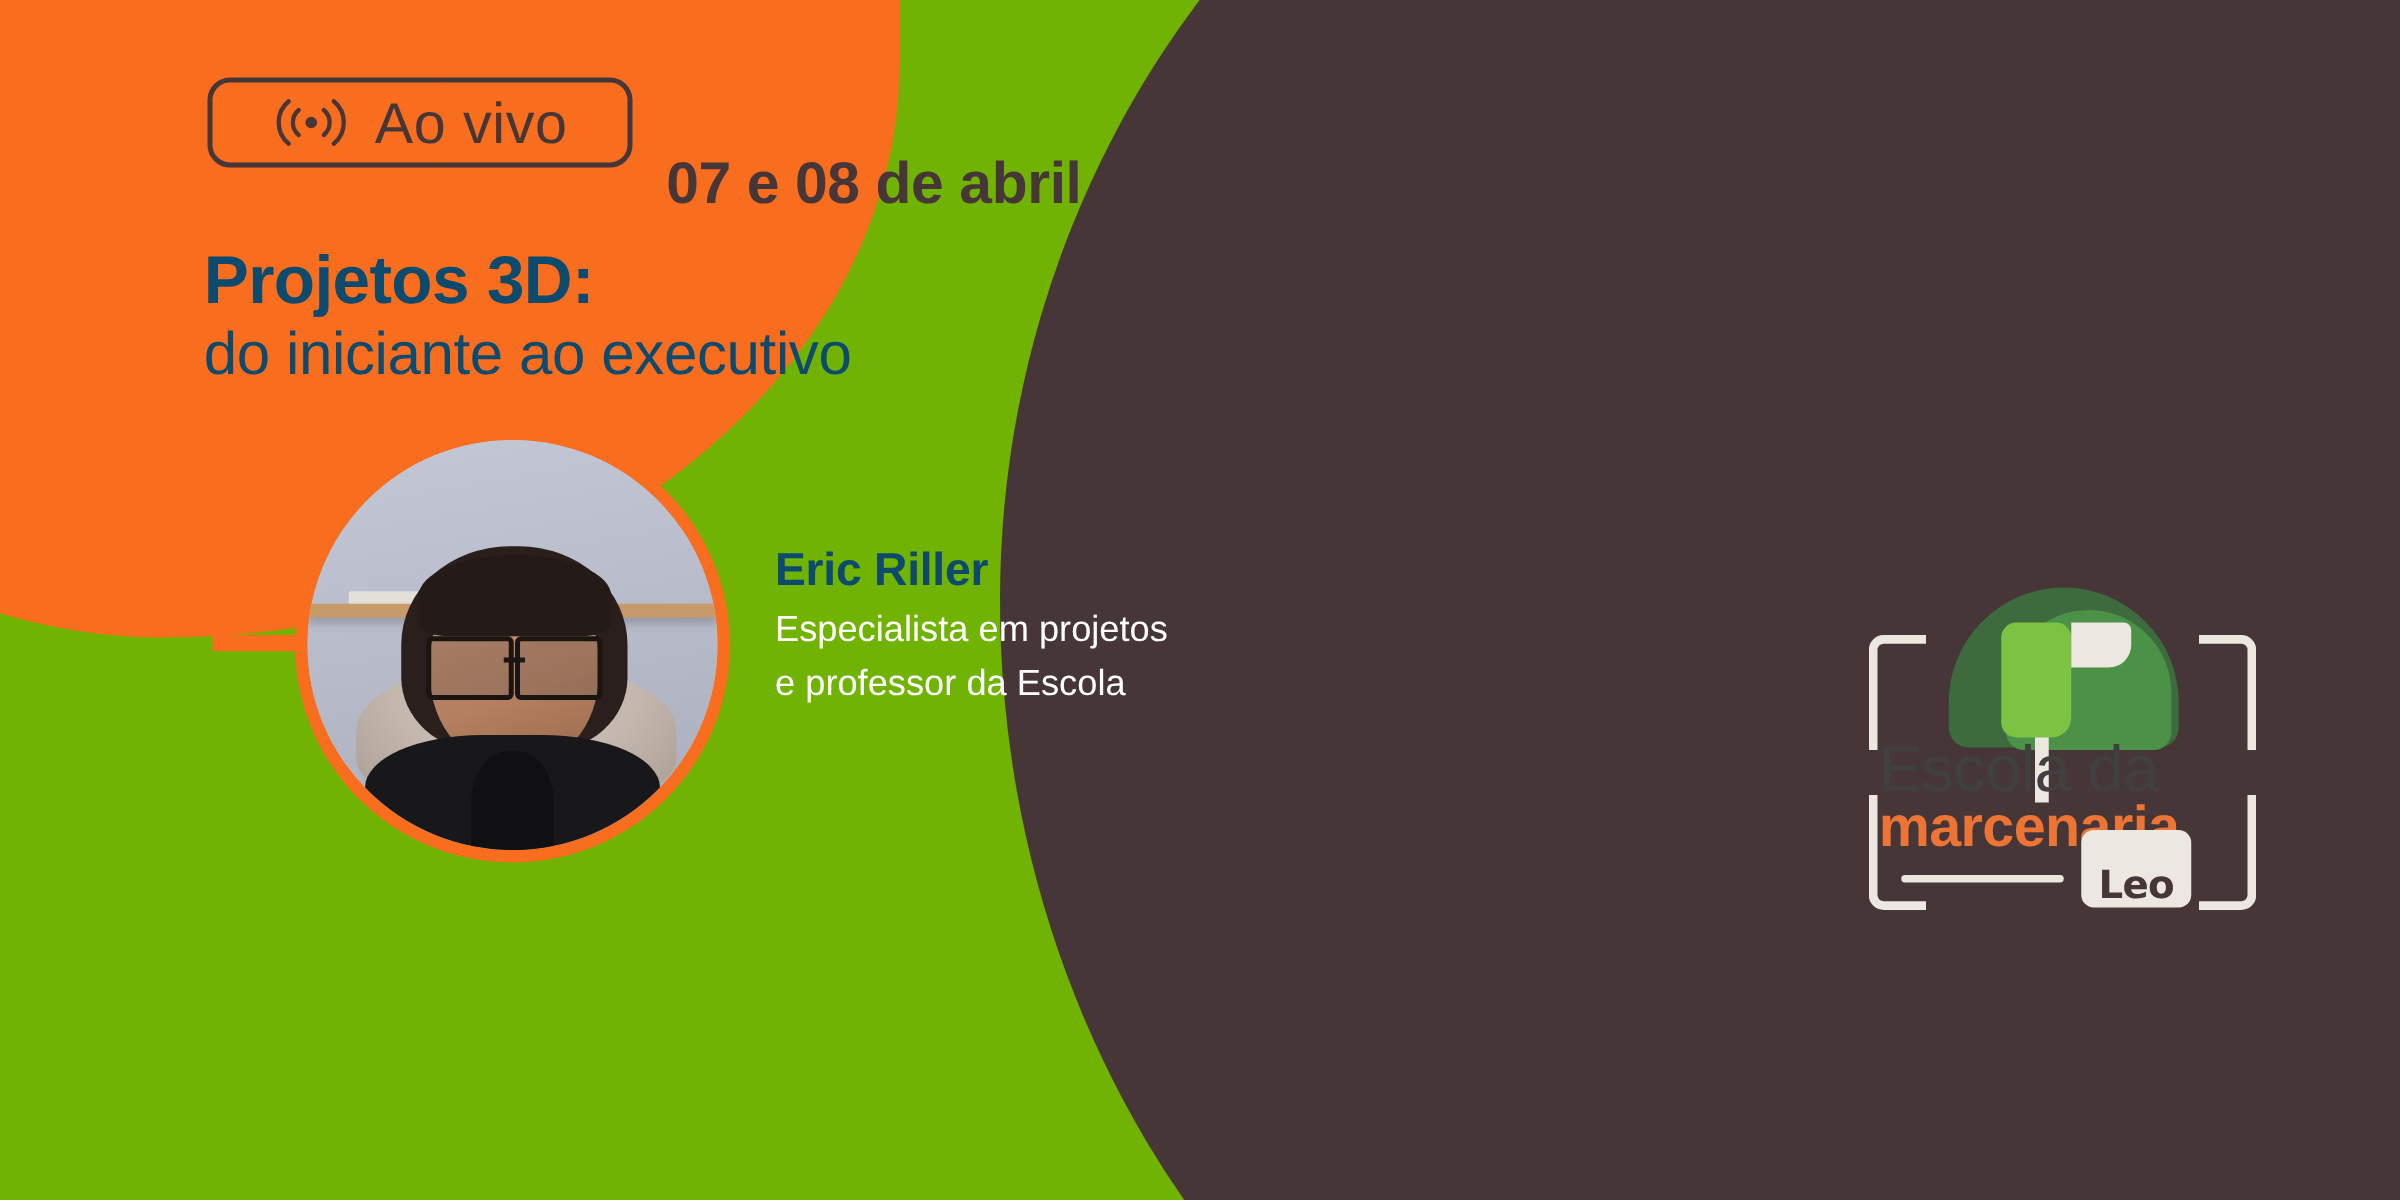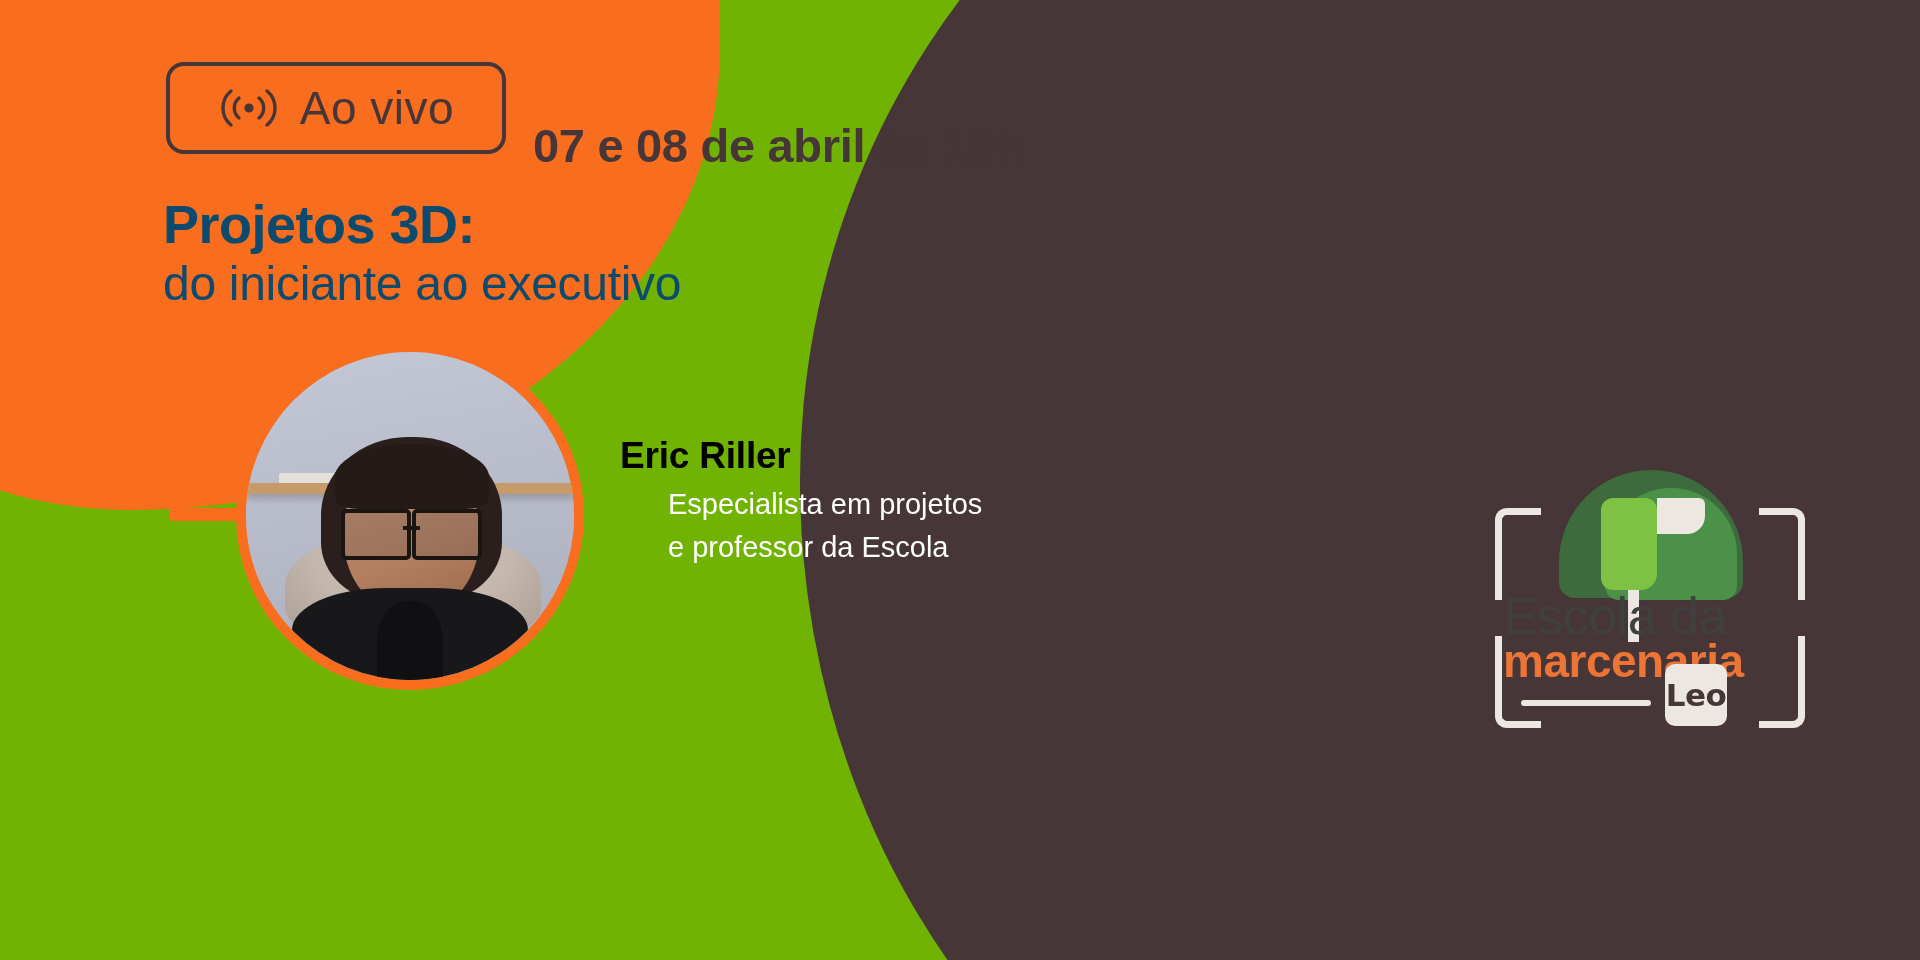--- a/index.html
+++ b/index.html
@@ -29,21 +29,21 @@
   .bg-brown-blob{
     position:absolute;right:-330px;top:-300px;
     width:1450px;height:1560px;
     background:#463638;
     border-radius:52% 0 0 48% / 50% 0 0 50%;
   }
 
   
   .live-badge{
     position:absolute;left:166px;top:62px;
-    width:340px;height:92px;
+    width:340px;height:72px;
     border:4px solid #463638;
     border-radius:18px;
     display:flex;align-items:center;justify-content:center;gap:20px;
     box-sizing:border-box;
   }
   .live-label{
     font-size:46px;color:#463638;letter-spacing:.5px;line-height:1;
     font-weight:400;
   }
   .broadcast-icon{width:62px;height:46px;display:block;}
@@ -118,28 +118,27 @@
     background:#181719;border-radius:40% 40% 0 0;
   }
   .pf-lapel{
     left:40%;bottom:-4%;width:20%;height:28%;
     background:#101012;border-radius:44% 44% 0 0;
   }
 
   
   .speaker-name{
     position:absolute;left:620px;top:435px;
-    font-size:37px;font-weight:700;color:#000000;letter-spacing:-0.2px;
+    font-size:37px;font-weight:700;color:#0c4a6e;letter-spacing:-0.2px;
     white-space:nowrap;
   }
   .speaker-bio{
     position:absolute;left:620px;top:483px;
     font-size:29px;font-weight:400;color:#ffffff;line-height:1.47;
     white-space:nowrap;
-    margin-left:48px;
   }
   .speaker-bio span{display:block;}
 
   
   .logo{
     position:absolute;left:1495px;top:468px;
     width:310px;height:260px;
   }
   .logo-bracket{position:absolute;width:46px;height:92px;}
   .lb-tl{left:0;top:40px;border-left:7px solid #ece7e0;border-top:7px solid #ece7e0;border-radius:12px 0 0 0;box-sizing:border-box;}
@@ -177,23 +176,23 @@
   .logo-marcenaria{
     position:absolute;left:8px;top:170px;width:294px;
     font-size:46px;font-weight:700;color:#ec7434;letter-spacing:-0.5px;
     line-height:1;text-align:left;
   }
   .logo-rule{
     position:absolute;left:26px;top:232px;width:130px;height:6px;
     background:#ece7e0;border-radius:3px;
   }
   .logo-leo{
-    position:absolute;left:170px;top:196px;width:62px;height:62px;
+    position:absolute;left:170px;top:196px;width:88px;height:62px;
     background:#ece7e0;border-radius:10px;
-    display:flex;align-items:center;justify-content:center;
+    display:flex;align-items:flex-end;justify-content:center;
   }
   .logo-leo span{
     font-size:31px;font-weight:700;color:#463638;letter-spacing:-0.5px;
     font-family:"DejaVu Sans",sans-serif;
   }
 </style>
 </head>
 <body>
 
 <div id="stage">

